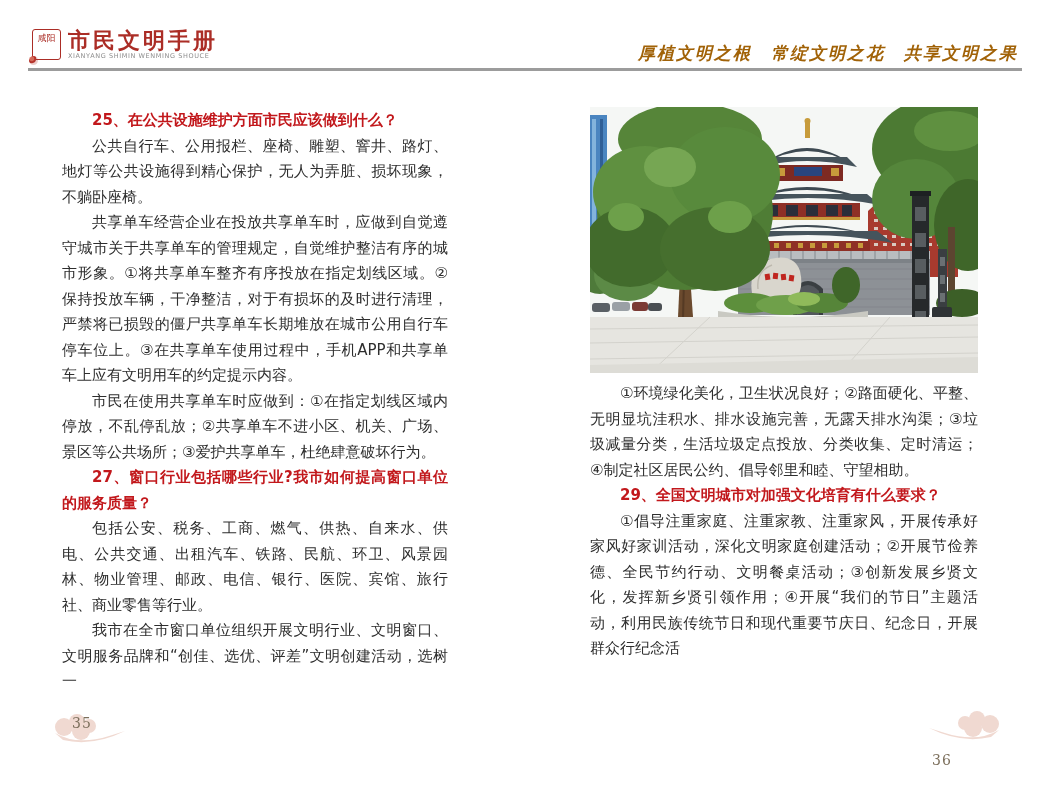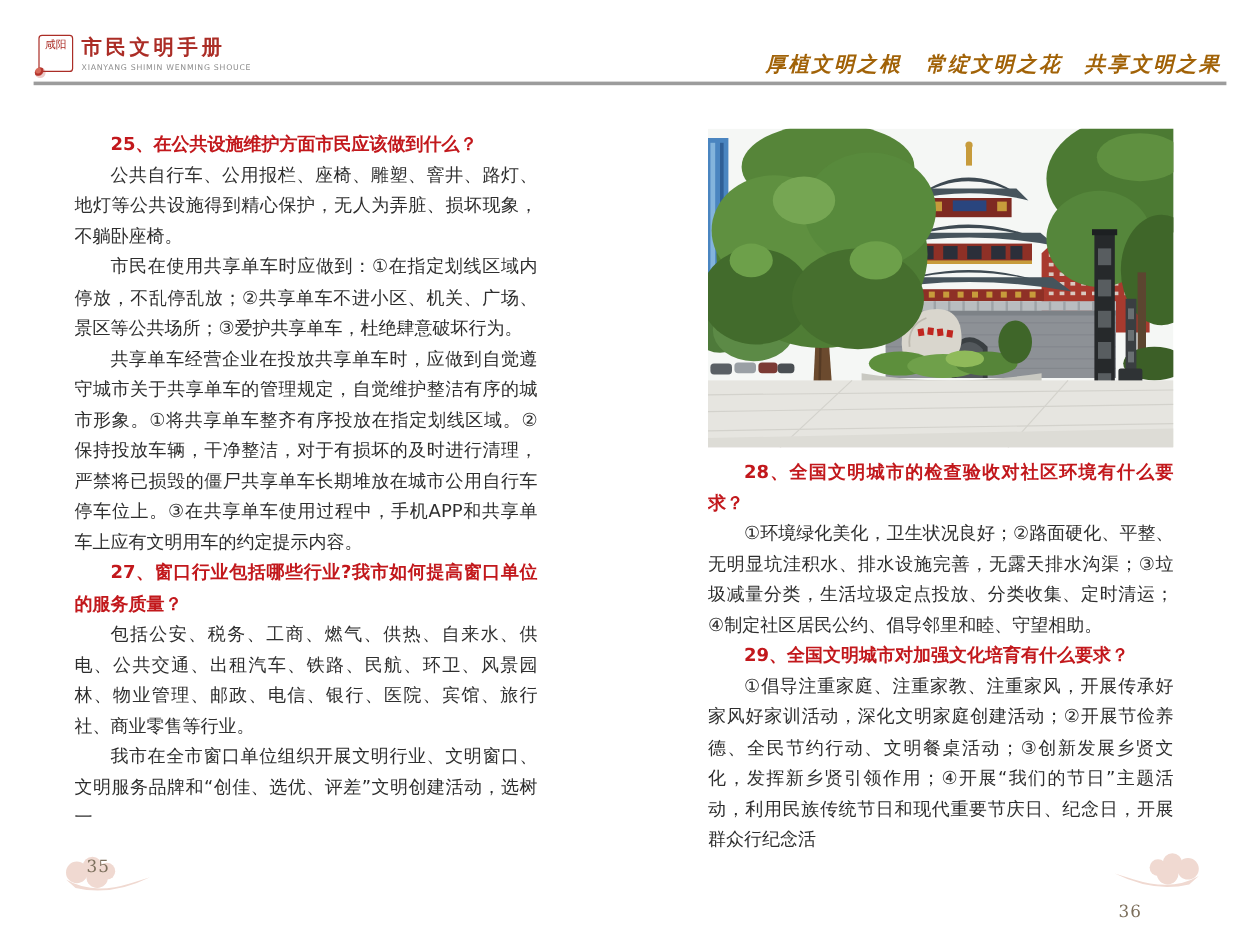--- a/index.html
+++ b/index.html
@@ -15,21 +15,21 @@
     color:#ab2d26;font-size:9px;line-height:11px;text-align:center;
     word-break:break-all;padding-top:3px;box-sizing:border-box;position:relative;
   }
   .seal-flower{
     position:absolute;left:-4px;bottom:-6px;width:9px;height:9px;border-radius:50%;
     background:radial-gradient(circle at 30% 30%, #d66a5a 0 2px, #b5342c 3px 4px, rgba(181,52,44,.25) 5px);
   }
   .logo-text{margin-left:7px;padding-top:2px;}
   .logo-title{
     font-family:"DejaVu Serif",serif;font-weight:bold;color:#ab2d26;
-    font-size:17px;letter-spacing:3px;line-height:19px;
+    font-size:22px;letter-spacing:3px;line-height:19px;
   }
   .logo-sub{font-size:6.5px;color:#8d8d8d;letter-spacing:0.6px;margin-top:2px;}
   .slogan{
     position:absolute;right:32px;top:42px;
     font-family:"DejaVu Serif",serif;font-style:italic;font-weight:bold;
     color:#a16207;font-size:17px;letter-spacing:2px;white-space:nowrap;
   }
   .rule{position:absolute;left:28px;right:28px;top:68px;height:3px;background:#9c9c9c;}
   
   .col{position:absolute;overflow:hidden;}
@@ -69,22 +69,22 @@
       <div class="logo-title">市民文明手册</div>
       <div class="logo-sub">XIANYANG SHIMIN WENMING SHOUCE</div>
     </div>
   </div>
   <div class="slogan">厚植文明之根　常绽文明之花　共享文明之果</div>
   <div class="rule"></div>
 
   <section class="col col-left">
     <p class="block heading">25、在公共设施维护方面市民应该做到什么？</p>
     <p class="block">公共自行车、公用报栏、座椅、雕塑、窨井、路灯、地灯等公共设施得到精心保护，无人为弄脏、损坏现象，不躺卧座椅。</p>
+    <p class="block">共享单车经营企业在投放共享单车时，应做到自觉遵守城市关于共享单车的管理规定，自觉维护整洁有序的城市形象。①将共享单车整齐有序投放在指定划线区域。②保持投放车辆，干净整洁，对于有损坏的及时进行清理，严禁将已损毁的僵尸共享单车长期堆放在城市公用自行车停车位上。③在共享单车使用过程中，手机APP和共享单车上应有文明用车的约定提示内容。</p>
     <p class="block">市民在使用共享单车时应做到：①在指定划线区域内停放，不乱停乱放；②共享单车不进小区、机关、广场、景区等公共场所；③爱护共享单车，杜绝肆意破坏行为。</p>
-    <p class="block">共享单车经营企业在投放共享单车时，应做到自觉遵守城市关于共享单车的管理规定，自觉维护整洁有序的城市形象。①将共享单车整齐有序投放在指定划线区域。②保持投放车辆，干净整洁，对于有损坏的及时进行清理，严禁将已损毁的僵尸共享单车长期堆放在城市公用自行车停车位上。③在共享单车使用过程中，手机APP和共享单车上应有文明用车的约定提示内容。</p>
     <p class="block heading">27、窗口行业包括哪些行业?我市如何提高窗口单位的服务质量？</p>
     <p class="block">包括公安、税务、工商、燃气、供热、自来水、供电、公共交通、出租汽车、铁路、民航、环卫、风景园林、物业管理、邮政、电信、银行、医院、宾馆、旅行社、商业零售等行业。</p>
     <p class="block">我市在全市窗口单位组织开展文明行业、文明窗口、文明服务品牌和“创佳、选优、评差”文明创建活动，选树一</p>
   </section>
 
   <section class="col col-right">
     <figure class="photo" aria-label="广场照片：中式多层阁楼城楼，前景大树与环树座椅，刻红字的景石、绿化花坛，背景红砖建筑与路灯柱">
       <svg viewBox="0 0 388 266" width="388" height="266">
 
         <rect x="0" y="0" width="388" height="266" fill="#f5f7f5"></rect>
@@ -286,21 +286,20 @@
         <g stroke="#d3d2cc" stroke-width="1">
           <line x1="0" y1="222" x2="388" y2="218"></line>
           <line x1="0" y1="236" x2="388" y2="230"></line>
           <line x1="0" y1="252" x2="388" y2="246"></line>
           <line x1="60" y1="266" x2="120" y2="210"></line>
           <line x1="250" y1="266" x2="300" y2="210"></line>
         </g>
         <path d="M0 258 L388 250 L388 266 L0 266 Z" fill="#dddcd6"></path>
       </svg>
     </figure>
-    <p class="block heading">28、全国文明城市的检查验收对社区环境有什么要求？</p>
     <p class="block">①环境绿化美化，卫生状况良好；②路面硬化、平整、无明显坑洼积水、排水设施完善，无露天排水沟渠；③垃圾减量分类，生活垃圾定点投放、分类收集、定时清运；④制定社区居民公约、倡导邻里和睦、守望相助。</p>
     <p class="block heading">29、全国文明城市对加强文化培育有什么要求？</p>
     <p class="block">①倡导注重家庭、注重家教、注重家风，开展传承好家风好家训活动，深化文明家庭创建活动；②开展节俭养德、全民节约行动、文明餐桌活动；③创新发展乡贤文化，发挥新乡贤引领作用；④开展“我们的节日”主题活动，利用民族传统节日和现代重要节庆日、纪念日，开展群众行纪念活</p>
   </section>
 
   <div class="pageno pageno-left">
     <svg width="80" height="34" viewBox="0 0 80 34">
       <g fill="#f0d9d1">
         <circle cx="14" cy="17" r="9"></circle>
         <circle cx="27" cy="12" r="8"></circle>

